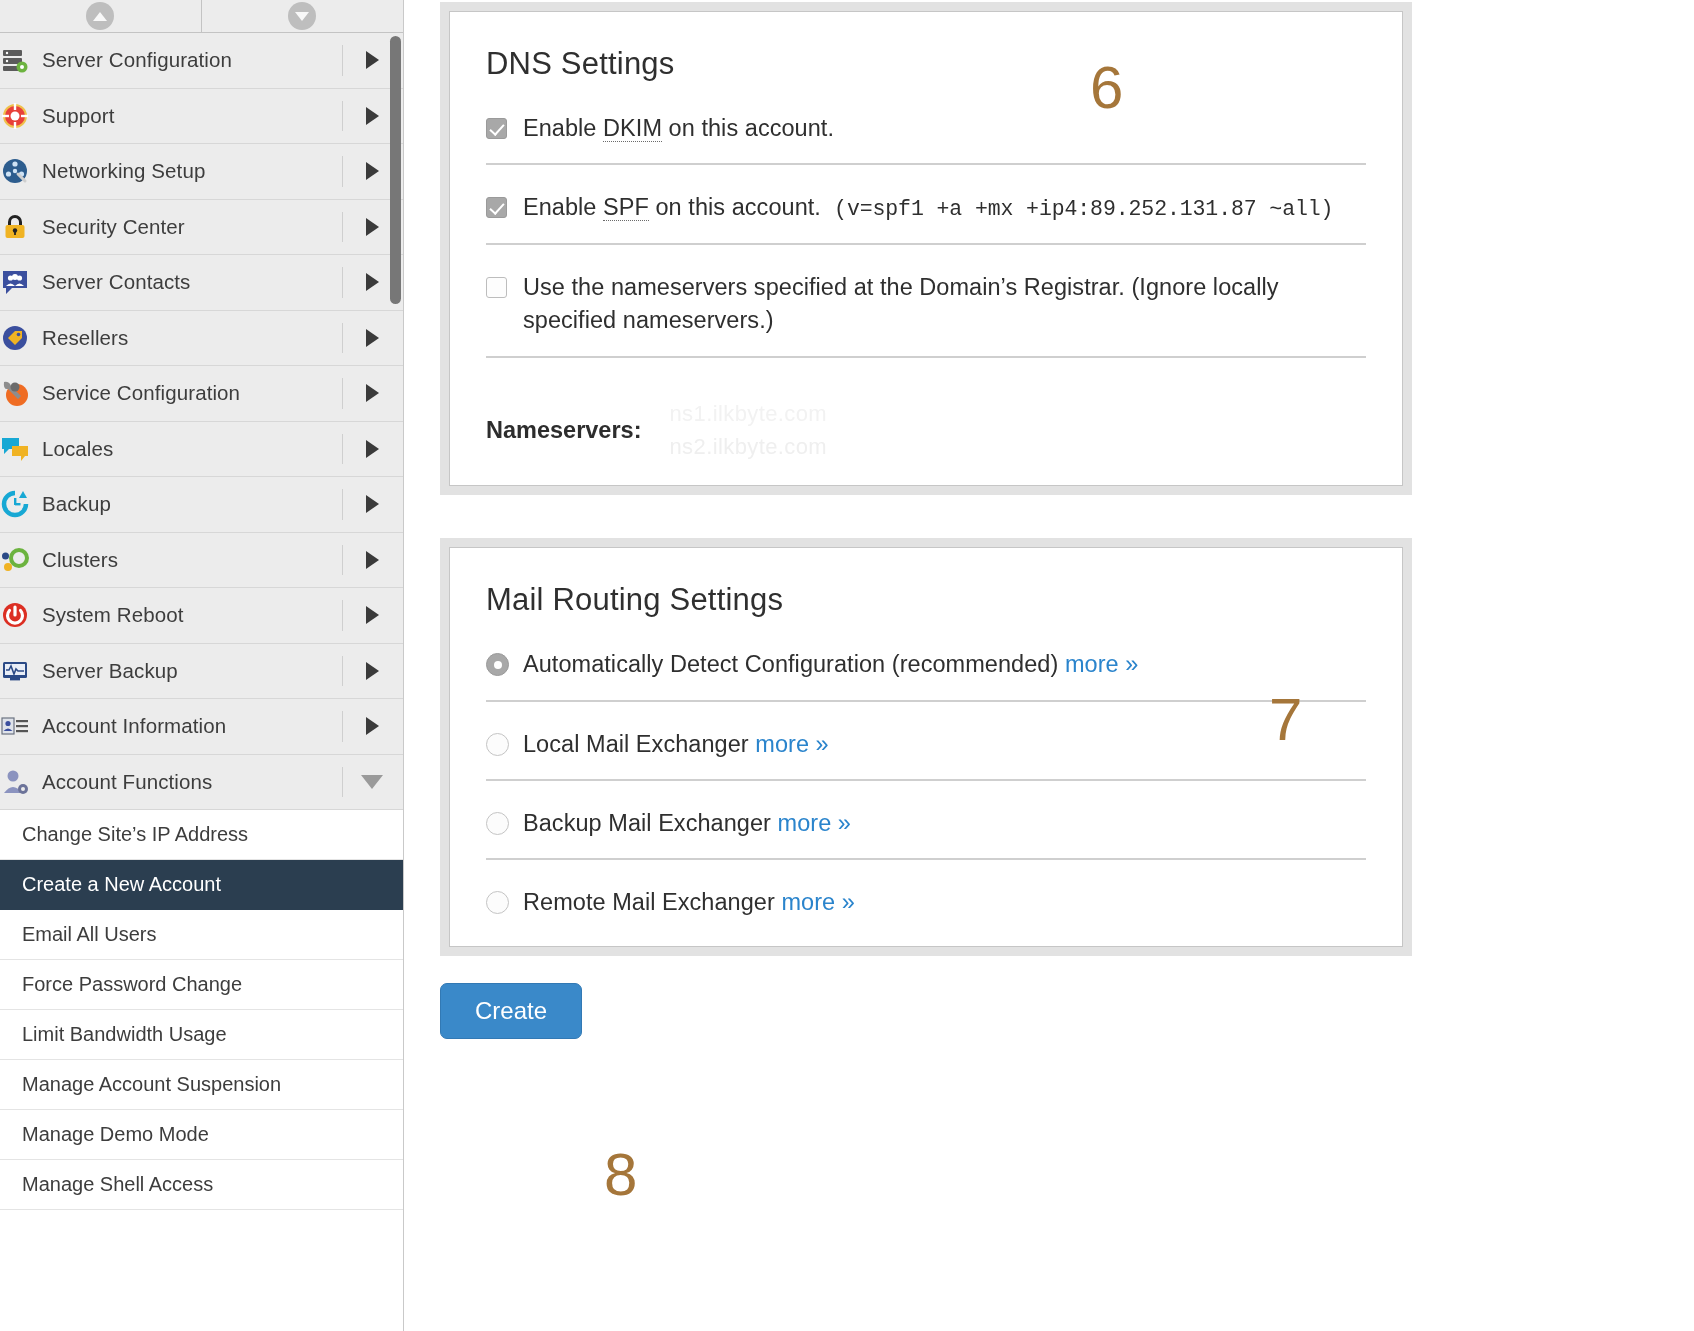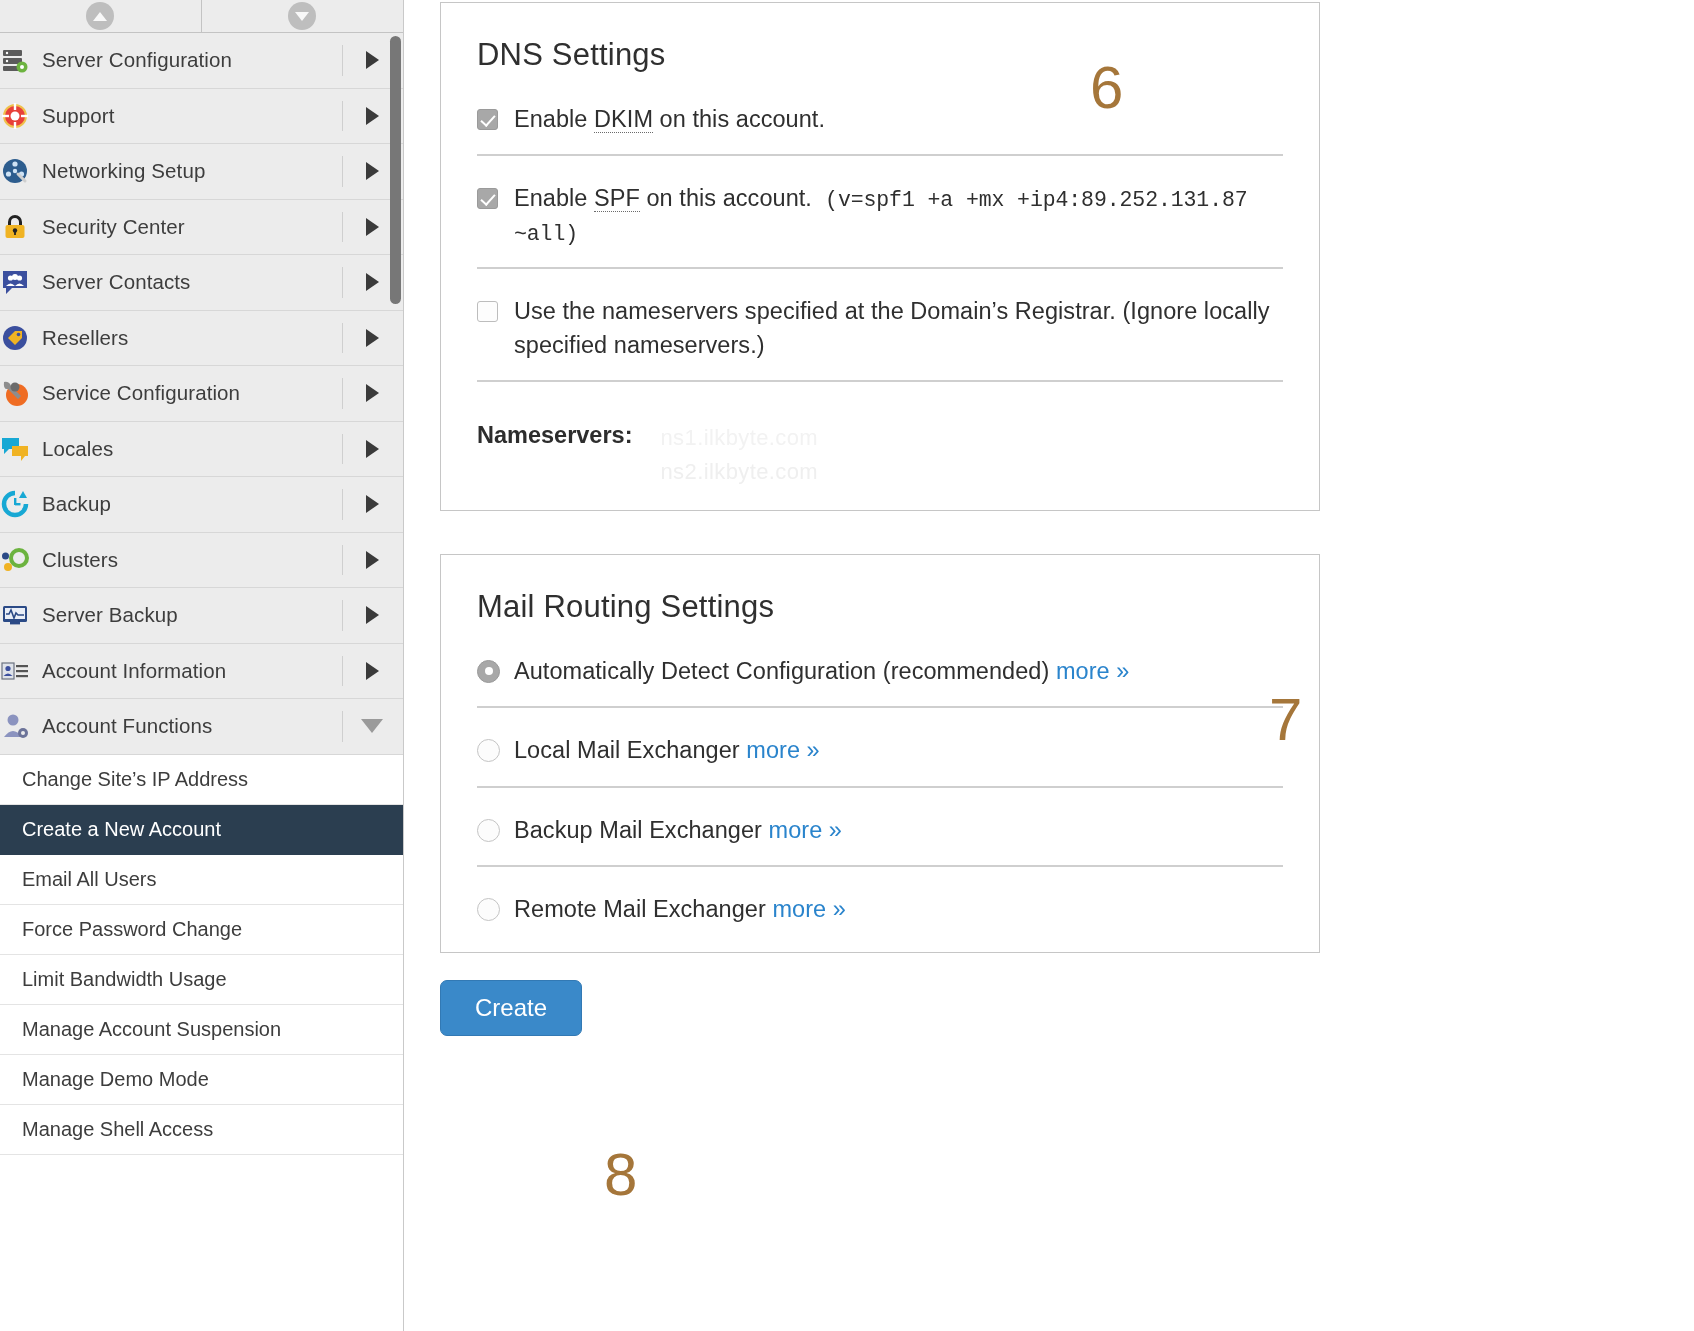--- a/index.html
+++ b/index.html
@@ -153,22 +153,23 @@
   .main {
     position: relative;
     flex: 1 1 auto;
     background: #ffffff;
     padding: 0;
     overflow: hidden;
   }
 
   .panel-outer {
     background: #e2e2e2;
+    padding: 9px;
     margin: 0 0 0 36px;
-    width: 880px;
+    width: 972px;
   }
   .panel {
     background: #ffffff;
     border: 1px solid #c6c6c6;
     padding: 30px 36px 22px 36px;
   }
   .panel-title {
     font-size: 31px;
     color: #2f2f2f;
     font-weight: 400;
@@ -222,21 +223,21 @@
     border-bottom: 1px dotted #6b6b6b;
   }
   .mono {
     font-family: "Liberation Mono", "DejaVu Sans Mono", monospace;
     font-size: 21.5px;
     letter-spacing: -0.1px;
   }
 
   .ns-row {
     display: flex;
-    align-items: flex-start;
+    align-items: center;
     padding-top: 4px;
     margin-top: 36px;
   }
   .ns-label {
     font-size: 23.5px;
     font-weight: bold;
     color: #2d2d2d;
     margin-right: 28px;
   }
   .ns-values {
@@ -465,20 +466,32 @@
             <circle cx="18" cy="12" r="8" fill="none" stroke="#6cb33f" stroke-width="4"></circle>
             <circle cx="4.5" cy="10" r="3.5" fill="#2b4a86"></circle>
             <circle cx="7" cy="21" r="4" fill="#f0b323"></circle>
           </svg>
         </span>
         <span class="nav-label">Clusters</span>
         <span class="nav-caret-sep"></span>
         <span class="nav-caret"></span>
       </div>
 
+      <div class="nav-item">
+        <span class="nav-icon">
+          <svg width="28" height="28" viewBox="0 0 28 28">
+            <circle cx="14" cy="14" r="12" fill="#dc2f23"></circle>
+            <path d="M14 6 v8" stroke="#fff" stroke-width="3.2" stroke-linecap="round"></path>
+            <path d="M8.5 9.5 a7.5 7.5 0 1 0 11 0" fill="none" stroke="#fff" stroke-width="3.2" stroke-linecap="round"></path>
+          </svg>
+        </span>
+        <span class="nav-label">System Reboot</span>
+        <span class="nav-caret-sep"></span>
+        <span class="nav-caret"></span>
+      </div>
 
       <div class="nav-item">
         <span class="nav-icon">
           <svg width="28" height="28" viewBox="0 0 28 28">
             <rect x="2" y="5" width="24" height="16" rx="1.5" fill="#2b4a86"></rect>
             <rect x="4" y="7" width="20" height="11" fill="#e9eef7"></rect>
             <path d="M5 13 l3 0 2 -4 3 8 2 -5 2 2 6 0" fill="none" stroke="#2b4a86" stroke-width="1.6"></path>
             <rect x="9" y="21" width="10" height="2.4" fill="#2b4a86"></rect>
           </svg>
         </span>

